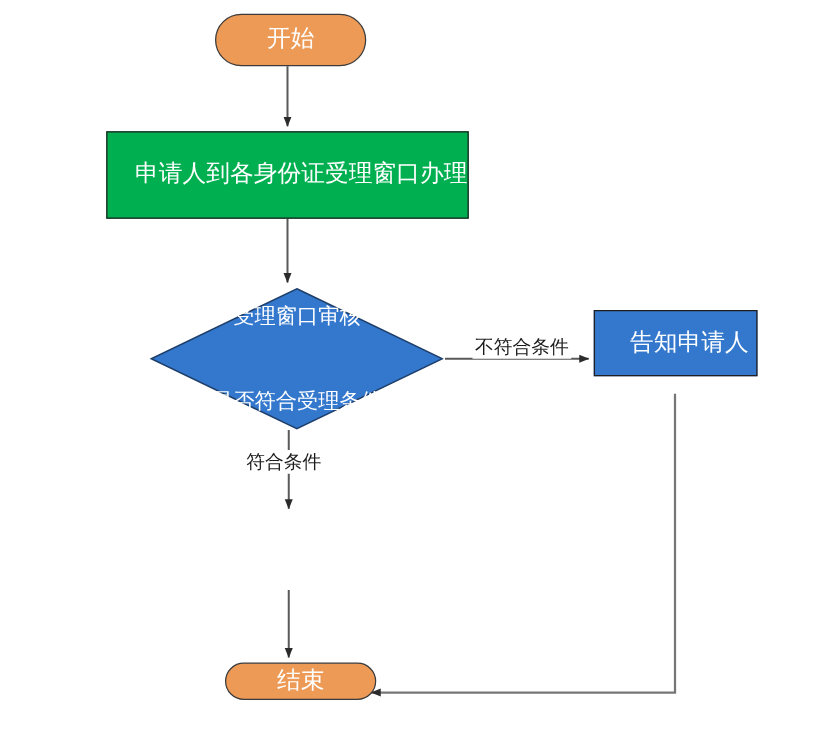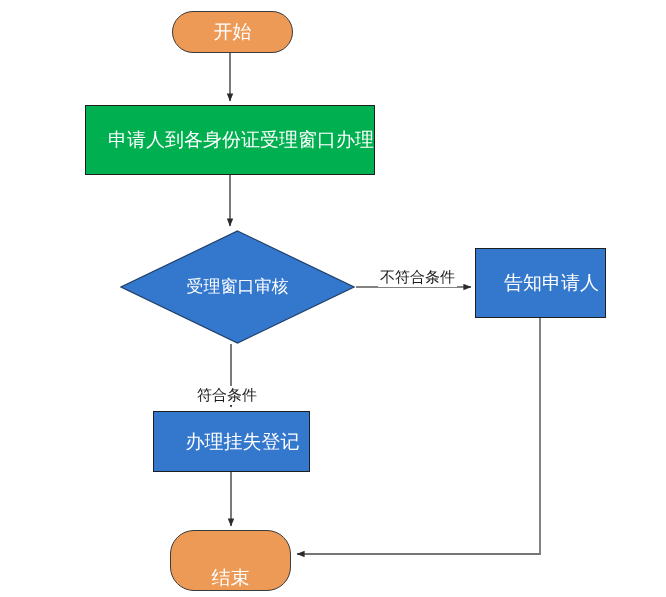--- a/index.html
+++ b/index.html
@@ -114,32 +114,30 @@
   <div class="node node-process" style="left:85px; top:105px; width:290px; height:70px; background:#00B050;">
     <span>申请人到各身份证受理窗口办理</span>
   </div>
 
   <div class="node-decision-wrap" style="left:120px; top:230px; width:235px; height:114px;">
     <svg width="235" height="114" viewBox="0 0 235 114" xmlns="http://www.w3.org/2000/svg">
       <polygon points="117.5,1 234,57 117.5,113 1,57" fill="#3478CE" stroke="#1f3f6b" stroke-width="1.2"></polygon>
     </svg>
     <div class="node-decision-label">
       <span>受理窗口审核</span>
+      <span>是否符合受理条件</span>
     </div>
   </div>
 
-  <div class="node node-process" style="left:475px; top:248px; width:131px; height:70px; background:#3478CE;">
+  <div class="node node-process" style="left:475px; top:248px; width:131px; height:53px; background:#3478CE;">
     <span>告知申请人</span>
   </div>
 
-  <div class="node node-process" style="left:153px; top:411px; width:157px; height:61px; background:#3478CE;">
-    <span>办理挂失登记</span>
-  </div>
 
-  <div class="node node-terminator" style="left:170px; top:530px; width:121px; height:61px; background:#ED9A57;align-items:flex-end;">
+  <div class="node node-terminator" style="left:180px; top:530px; width:121px; height:30px; background:#ED9A57;">
     <span>结束</span>
   </div>
 
   <div class="edge-label" style="left:378px; top:268px;">不符合条件</div>
 
-  <div class="edge-label" style="left:195px; top:386px;">符合条件</div>
+  <div class="edge-label" style="left:195px; top:360px;">符合条件</div>
 
 </div>
 
 </body></html>

